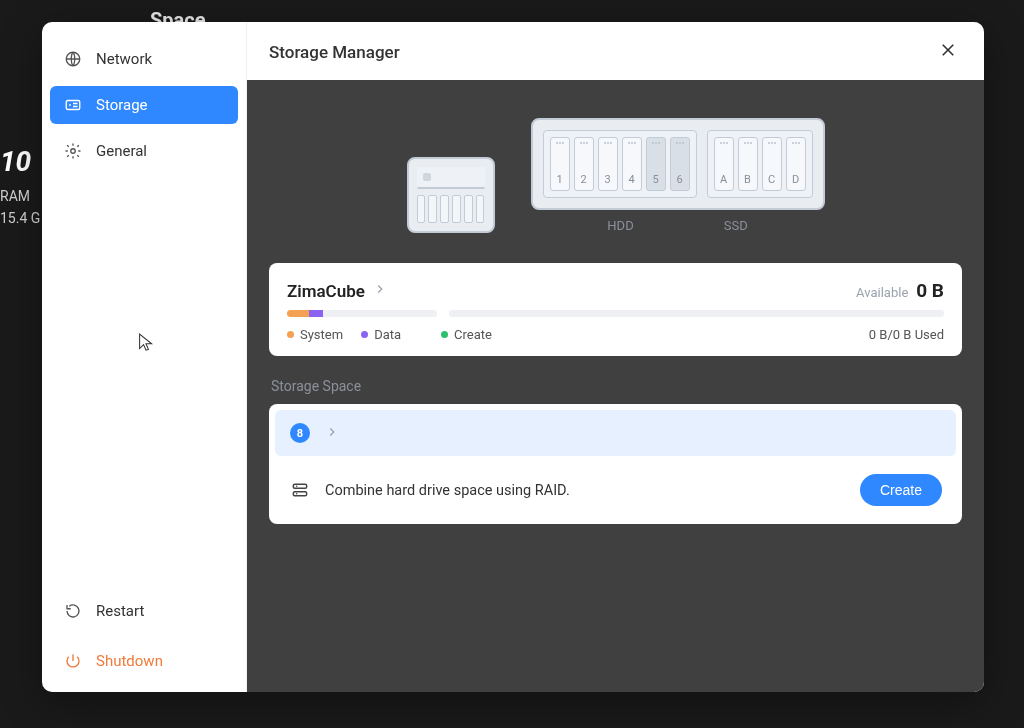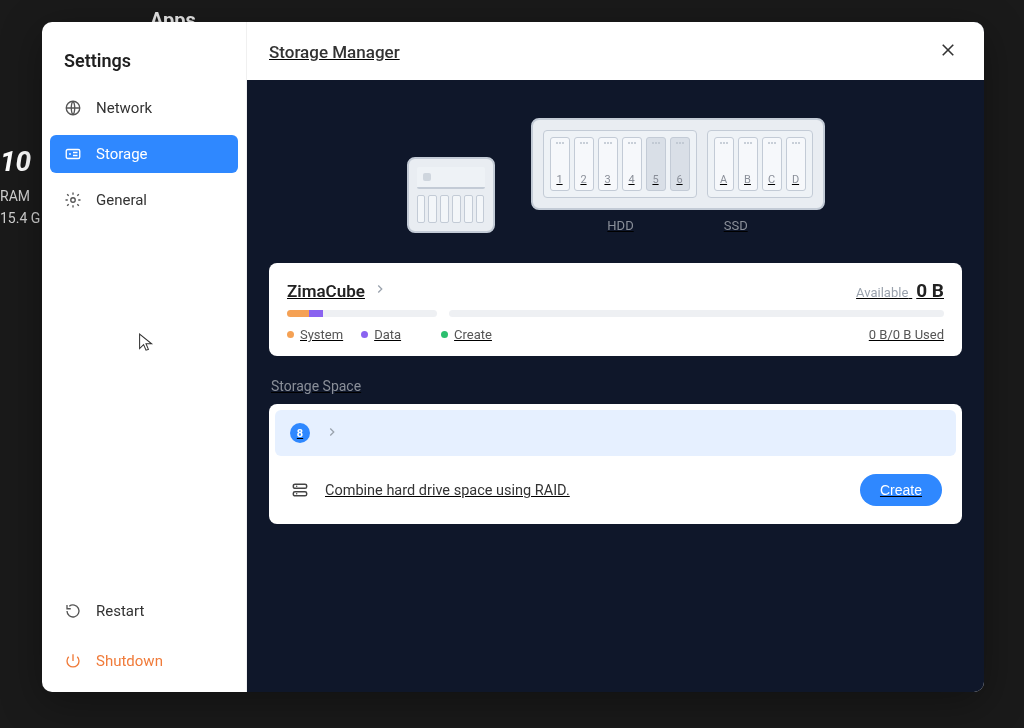--- a/index.html
+++ b/index.html
@@ -91,24 +91,23 @@
     cursor: pointer;
   }
   .bottom-item.shutdown { color: #f07b3a; }
   .bottom-item .icon { width: 18px; height: 18px; display: flex; align-items: center; justify-content: center; }
   .bottom-item svg { stroke: #555; fill: none; }
   .bottom-item.shutdown svg { stroke: #f07b3a; }
 
   
   .main {
     flex: 1;
-    background: #0f172a;
+    background: #404040;
     display: flex;
     flex-direction: column;
-    text-decoration: underline;
   }
   .main-header {
     display: flex; align-items: center; justify-content: space-between;
     padding: 16px 22px 14px 22px;
     background: #fff;
   }
   .main-title { font-size: 17px; font-weight: 500; color: #333; }
   .close-btn {
     width: 28px; height: 28px;
     display: flex; align-items: center; justify-content: center;
@@ -243,31 +242,30 @@
   .cursor {
     position: absolute;
     left: 96px; top: 310px;
     width: 16px; height: 22px;
     pointer-events: none;
   }
 </style>
 </head>
 <body>
 
-<div class="bg-hint">Apps</div>
+<div class="bg-hint">Space</div>
 <div class="bg-left">
   <div class="big">10</div>
   <div>RAM</div>
   <div>15.4 G</div>
 </div>
 
 <div class="modal">
 
   <aside class="sidebar">
-    <div class="sidebar-title">Settings</div>
 
 
     <nav class="nav">
       <div class="nav-item">
         <span class="icon">
           <svg viewBox="0 0 24 24" stroke-width="1.8">
               <circle cx="12" cy="12" r="9"></circle>
               <path d="M3 12h18M12 3c3 3 3 15 0 18M12 3c-3 3-3 15 0 18"></path>
             </svg>
         </span>

